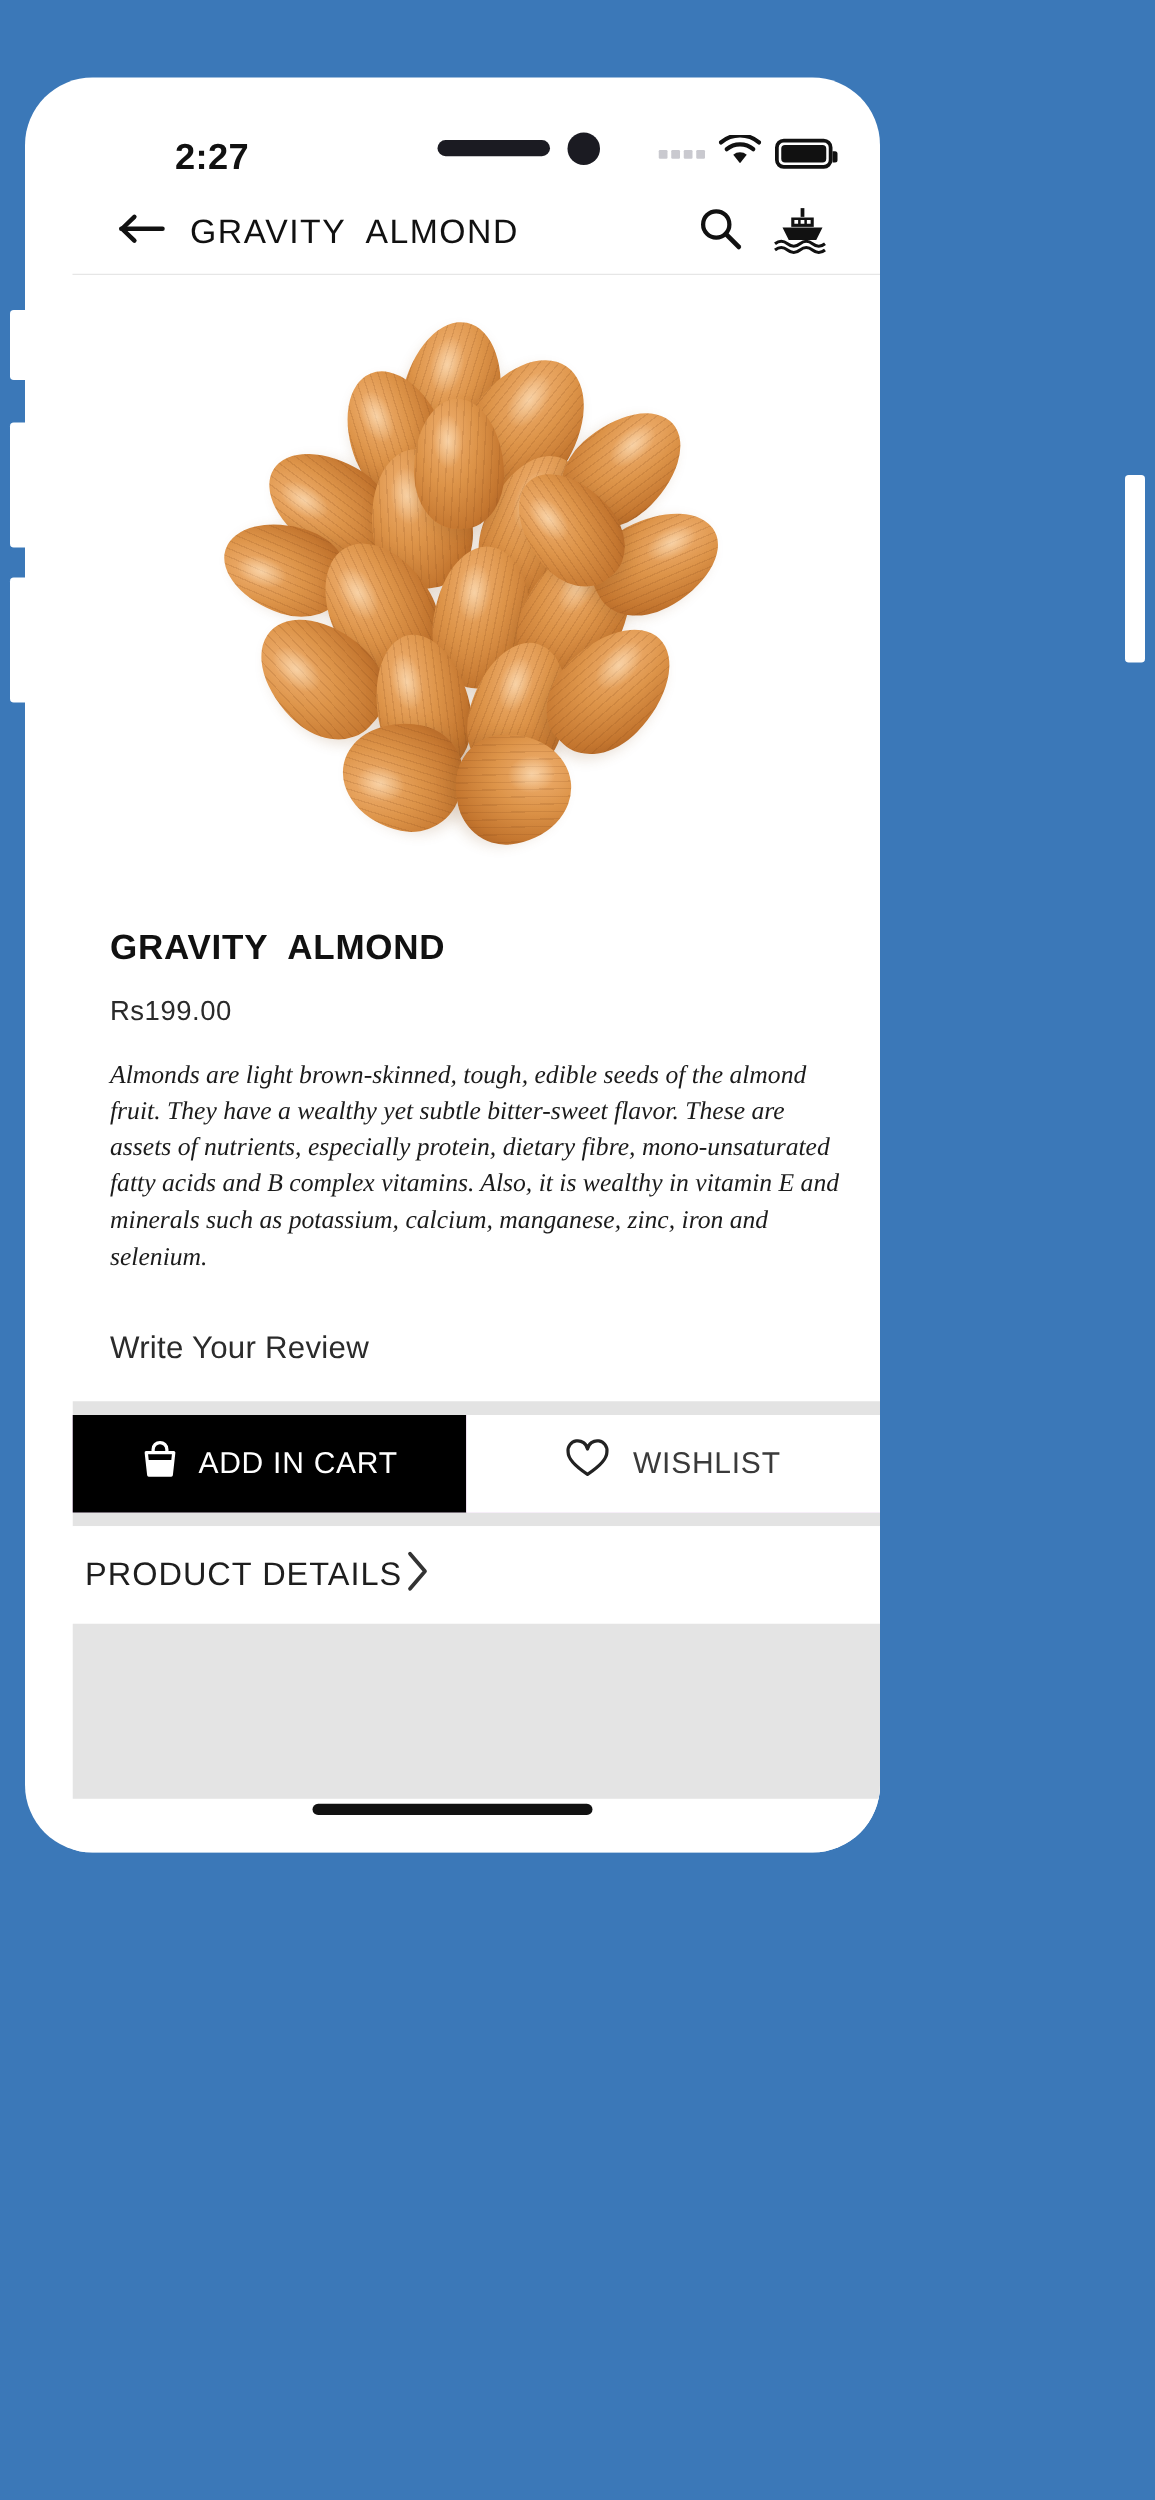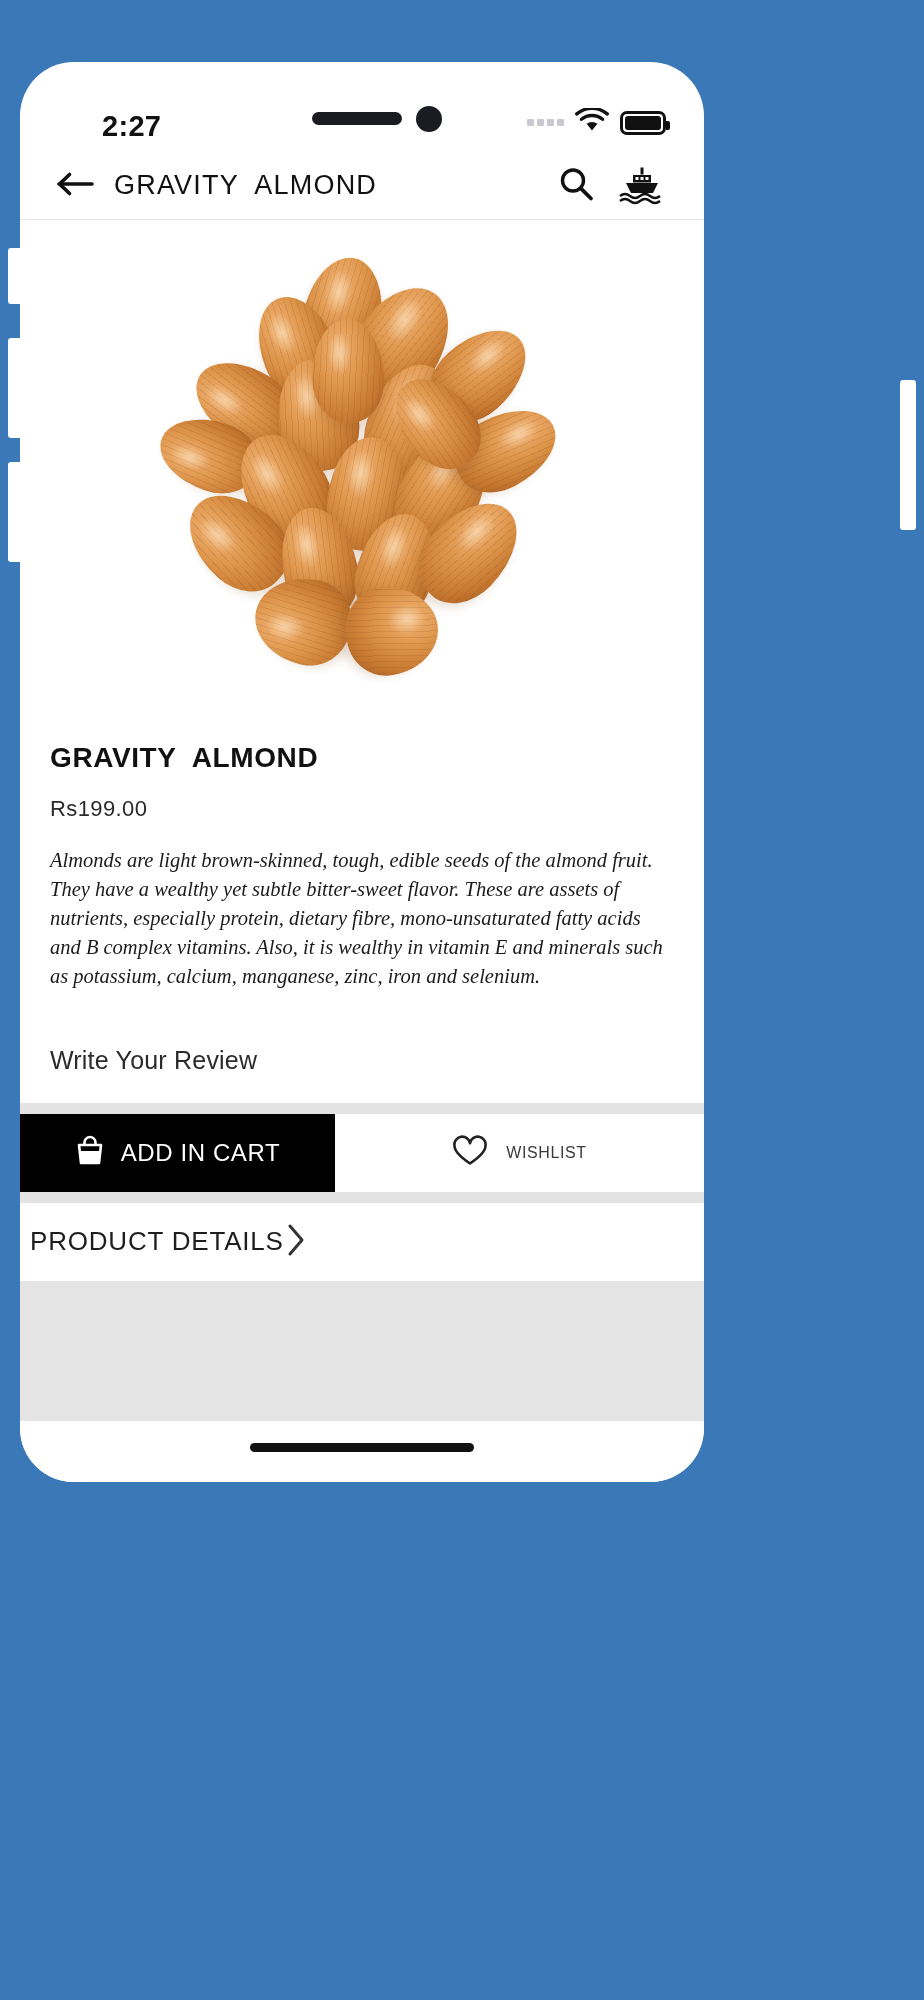--- a/index.html
+++ b/index.html
@@ -30,20 +30,21 @@
   
   .phone {
     position: absolute;
     left: 20px;
     top: 62px;
     width: 684px;
     height: 1420px;
     background: #ffffff;
     border-radius: 54px;
     overflow: hidden;
+    padding-left: 38px;
   }
 
   
   .statusbar {
     position: relative;
     height: 90px;
     width: 100%;
   }
   .status-time {
     position: absolute;
@@ -205,21 +206,21 @@
   .prod-desc {
     margin-top: 24px;
     font-family: "Liberation Serif", serif;
     font-size: 20.5px;
     line-height: 1.42;
     color: #1b1b1b;
     text-align: left;
     font-style: italic;
   }
   .review-link {
-    margin-top: 54px;
+    margin-top: 43px;
     margin-bottom: 28px;
     font-size: 25px;
     color: #2b2b2b;
     letter-spacing: 0.2px;
   }
 
   
   .divider-band { height: 11px; background: #e3e3e3; }
   .action-row {
     display: flex;
@@ -234,21 +235,21 @@
     gap: 16px;
     font-size: 24px;
     letter-spacing: 0.6px;
   }
   .btn-wish {
     flex: 1 1 auto;
     background: #ffffff;
     color: #3a3a3a;
     display: flex; align-items: center; justify-content: center;
     gap: 18px;
-    font-size: 16px;
+    font-size: 24px;
     letter-spacing: 0.6px;
   }
 
   
   .details-row {
     height: 78px;
     display: flex;
     align-items: center;
     justify-content: flex-start;
     padding: 0 30px 0 10px;

